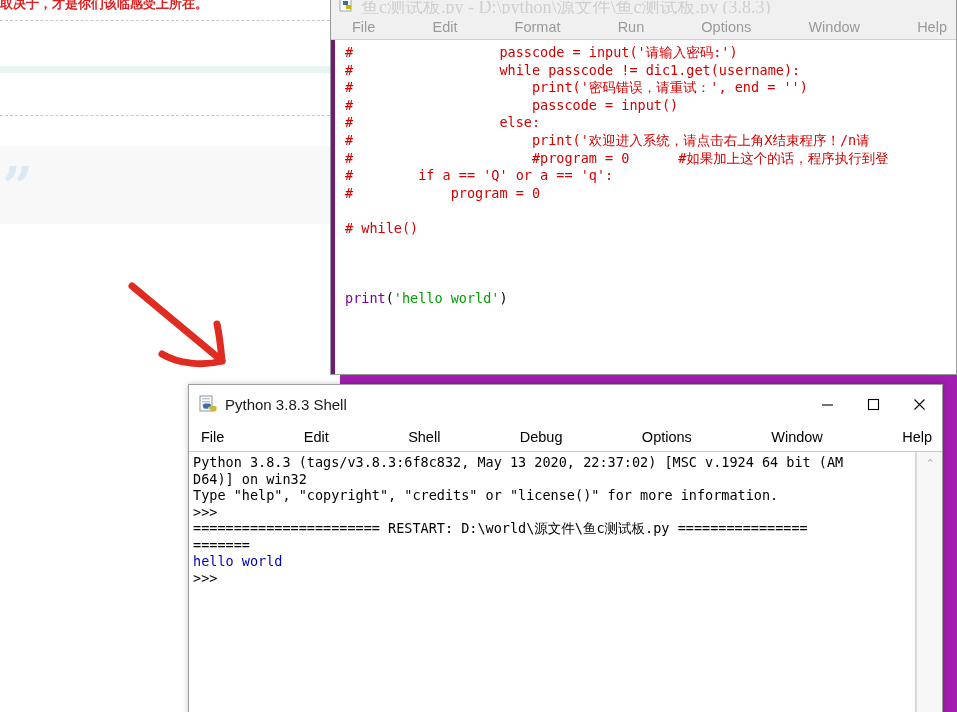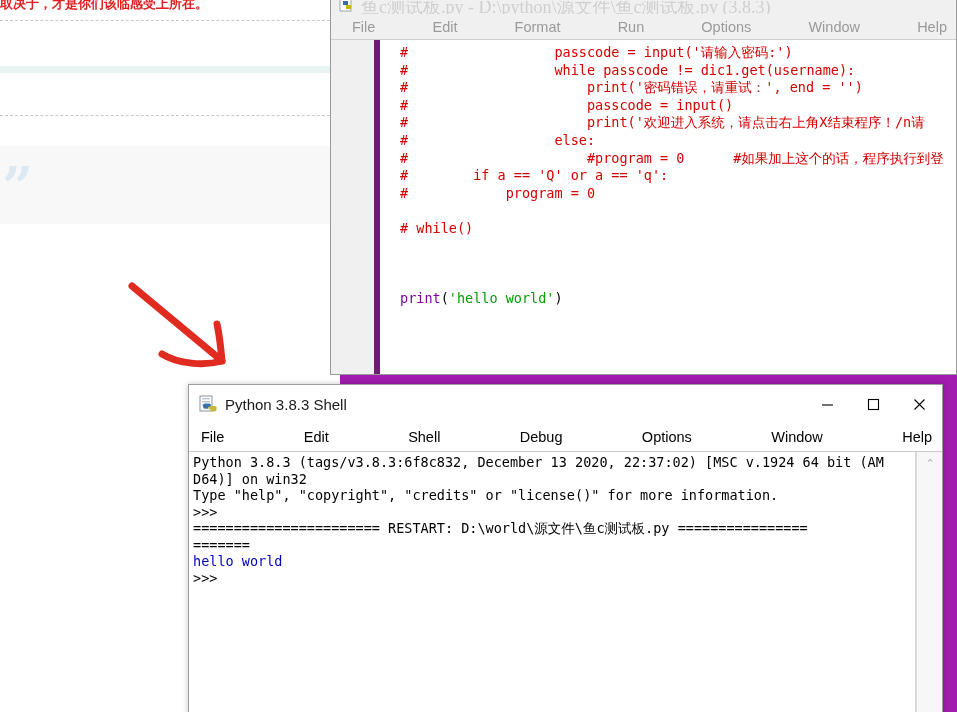--- a/index.html
+++ b/index.html
@@ -155,24 +155,23 @@
     padding: 0 9px;
     cursor: default;
     white-space: nowrap;
     font-family: "Liberation Sans", sans-serif;
   }
 
   .code-area {
     position: relative;
     background: #ffffff;
     height: 100%;
-    border-left: 6px solid #701a75;
-    overflow: hidden;
-    padding: 4px 0 0 12px;
-    margin-left: 43px;
+    border-left: 4px solid #701a75;
+    overflow: hidden;
+    padding: 4px 0 0 2px;
   }
   .code-line {
     font-family: "DejaVu Sans Mono", monospace;
     font-size: 13.5px;
     line-height: 17.6px;
     white-space: pre;
     color: #d40000;
     height: 17.6px;
     padding-left: 8px;
   }
@@ -317,22 +316,22 @@
       <span class="menu-item">Options</span>
       <span class="menu-item">Window</span>
       <span class="menu-item">Help</span>
     </div>
 
     <div class="code-area">
       <div class="code-line">#                  passcode = input('请输入密码:')</div>
       <div class="code-line">#                  while passcode != dic1.get(username):</div>
       <div class="code-line">#                      print('密码错误，请重试：', end = '')</div>
       <div class="code-line">#                      passcode = input()</div>
+      <div class="code-line">#                  else:</div>
       <div class="code-line">#                      print('欢迎进入系统，请点击右上角X结束程序！/n请</div>
-      <div class="code-line">#                  else:</div>
       <div class="code-line">#                      #program = 0      #如果加上这个的话，程序执行到登</div>
       <div class="code-line">#        if a == 'Q' or a == 'q':</div>
       <div class="code-line">#            program = 0</div>
       <div class="code-line blank"></div>
       <div class="code-line"># while()</div>
       <div class="code-line blank"></div>
       <div class="code-line blank"></div>
       <div class="code-line blank"></div>
       <div class="code-line"><span class="tok-kw">print</span><span style="color:#000">(</span><span class="tok-str">'hello world'</span><span style="color:#000">)</span></div>
     </div>
@@ -376,21 +375,21 @@
       <span class="menu-item">Edit</span>
       <span class="menu-item">Shell</span>
       <span class="menu-item">Debug</span>
       <span class="menu-item">Options</span>
       <span class="menu-item">Window</span>
       <span class="menu-item">Help</span>
     </div>
 
     <div class="sh-body">
       <div class="sh-text">
-        <div class="sh-line">Python 3.8.3 (tags/v3.8.3:6f8c832, December 13 2020, 22:37:02) [MSC v.1924 64 bit (AM</div>
+        <div class="sh-line">Python 3.8.3 (tags/v3.8.3:6f8c832, May 13 2020, 22:37:02) [MSC v.1924 64 bit (AM</div>
         <div class="sh-line">D64)] on win32</div>
         <div class="sh-line">Type "help", "copyright", "credits" or "license()" for more information.</div>
         <div class="sh-line">&gt;&gt;&gt; </div>
         <div class="sh-line">======================= RESTART: D:\world\源文件\鱼c测试板.py ================</div>
         <div class="sh-line">=======</div>
         <div class="sh-line out">hello world</div>
         <div class="sh-line">&gt;&gt;&gt; </div>
       </div>
       <div class="sh-body-sep"></div>
       <div class="sh-vscroll">

